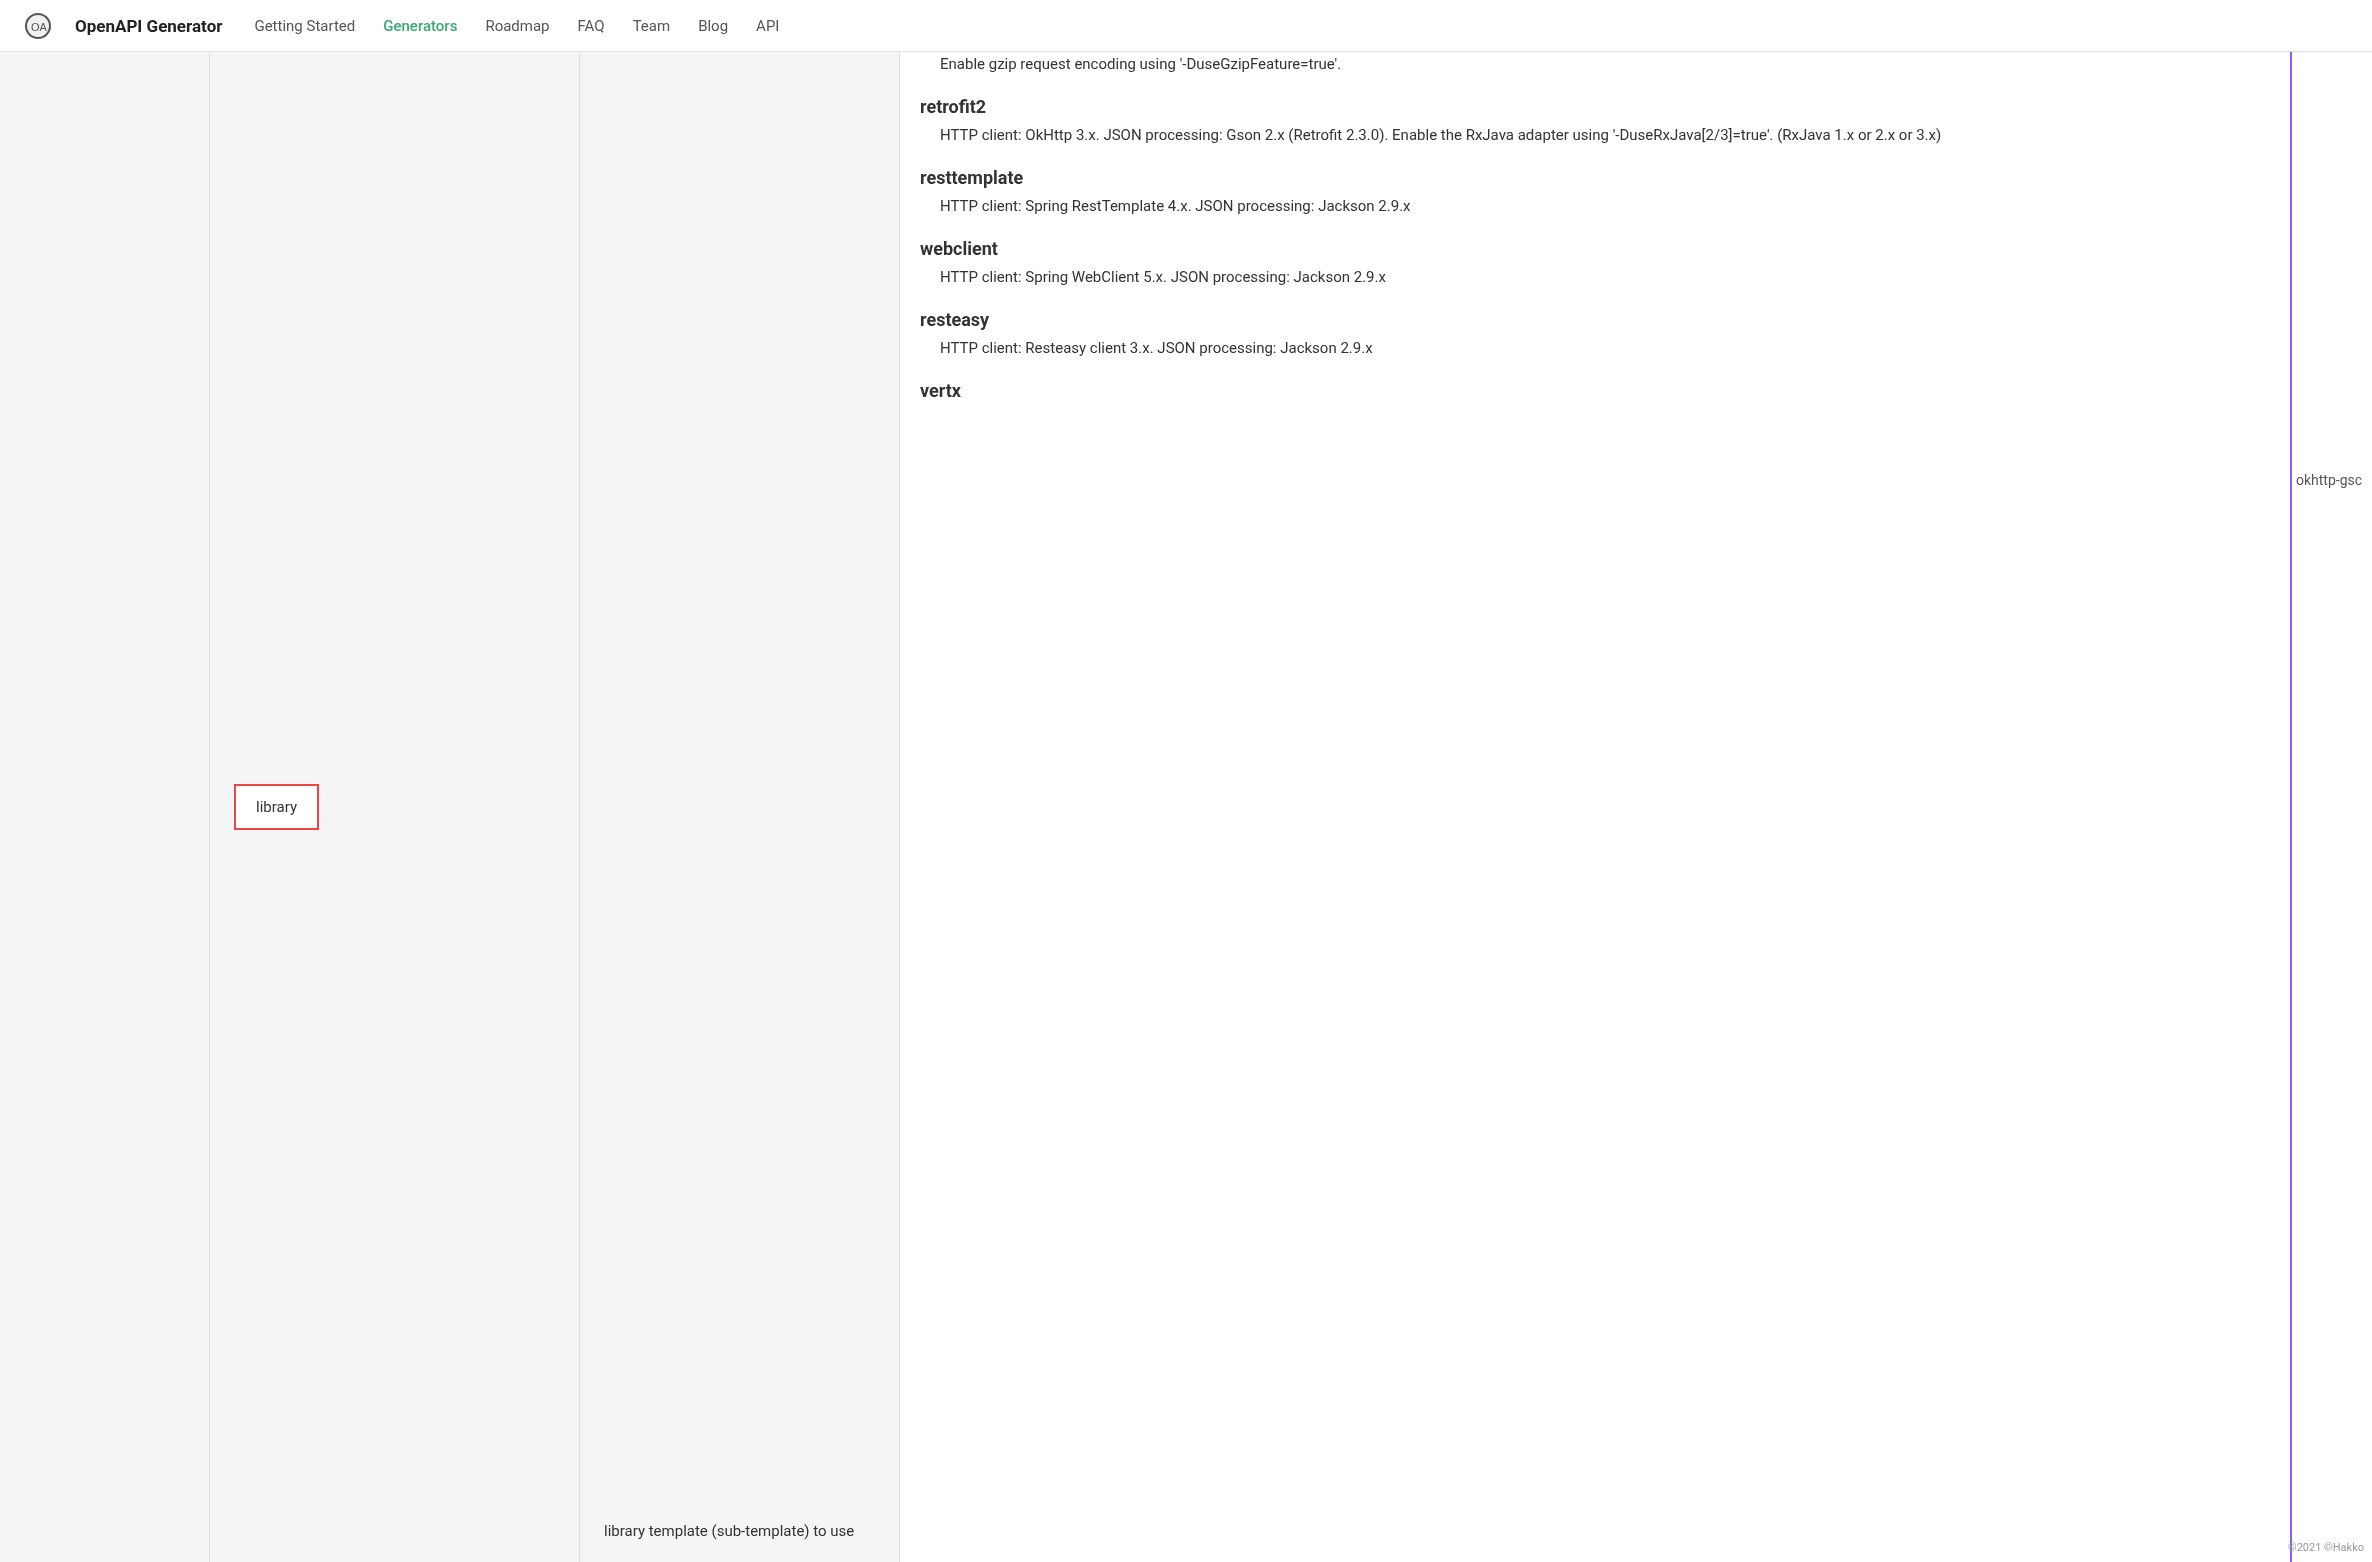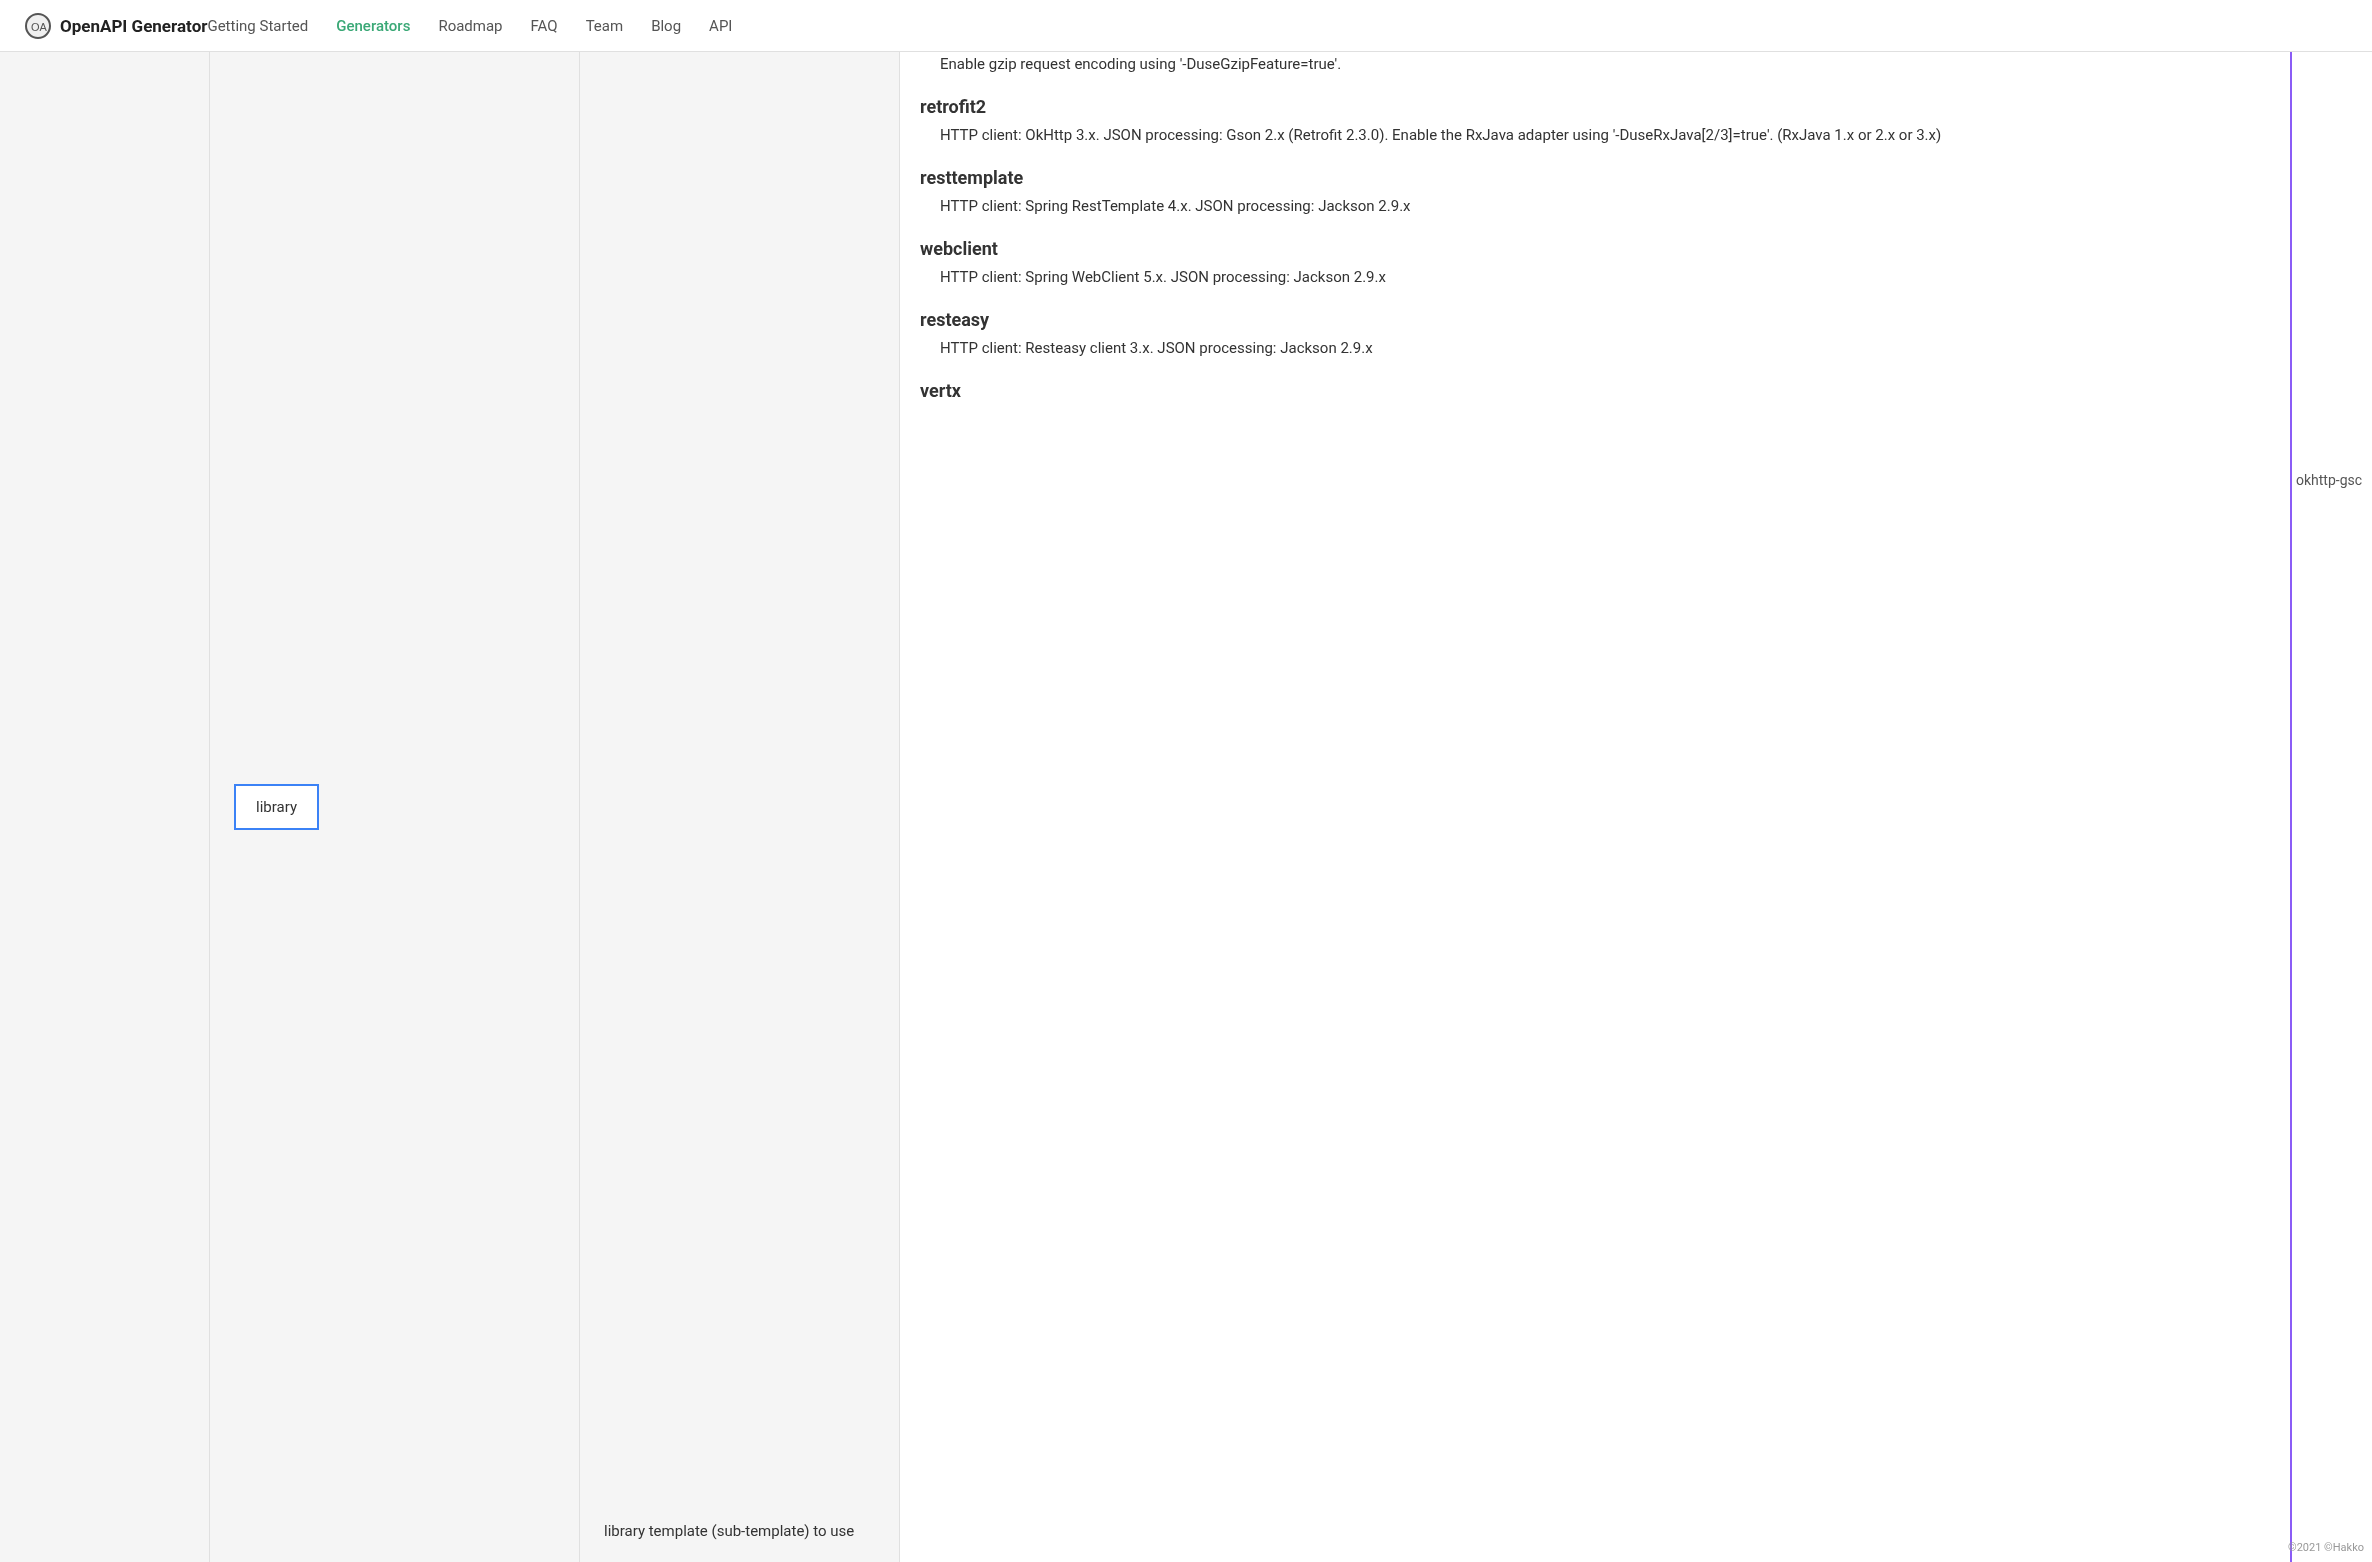--- a/index.html
+++ b/index.html
@@ -26,21 +26,22 @@
       position: fixed;
       top: 0;
       left: 0;
       right: 0;
       z-index: 100;
     }
 
     .navbar-brand {
       display: flex;
       align-items: center;
-      gap: 8px;
+      gap: 23px;
+      margin-right: 32px;
     }
 
     .navbar-logo {
       width: 28px;
       height: 28px;
     }
 
     .navbar-title {
       font-weight: 700;
       font-size: 17px;
@@ -88,21 +89,21 @@
       border-right: 1px solid #e0e0e0;
       flex-shrink: 0;
       padding: 20px 24px;
       display: flex;
       flex-direction: column;
       align-items: flex-start;
       justify-content: center;
     }
 
     .library-cell {
-      border: 2px solid #3b82f6;
+      border: 2px solid #ef4444;
       padding: 12px 20px;
       background: #fff;
       font-size: 15px;
       color: #333;
       display: inline-block;
     }
 
     
     .desc-panel {
       width: 320px;

